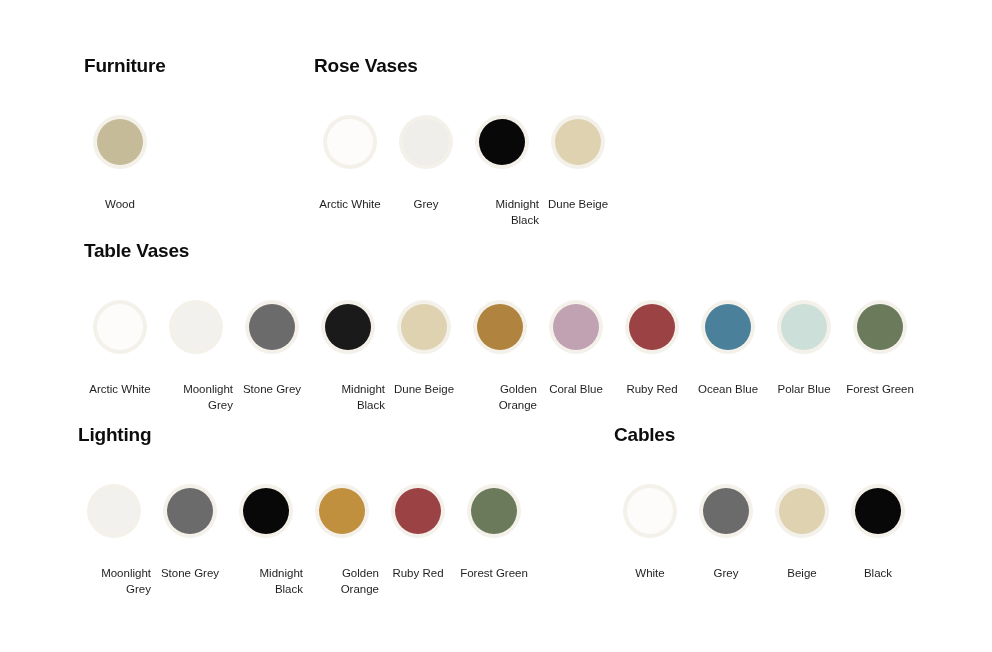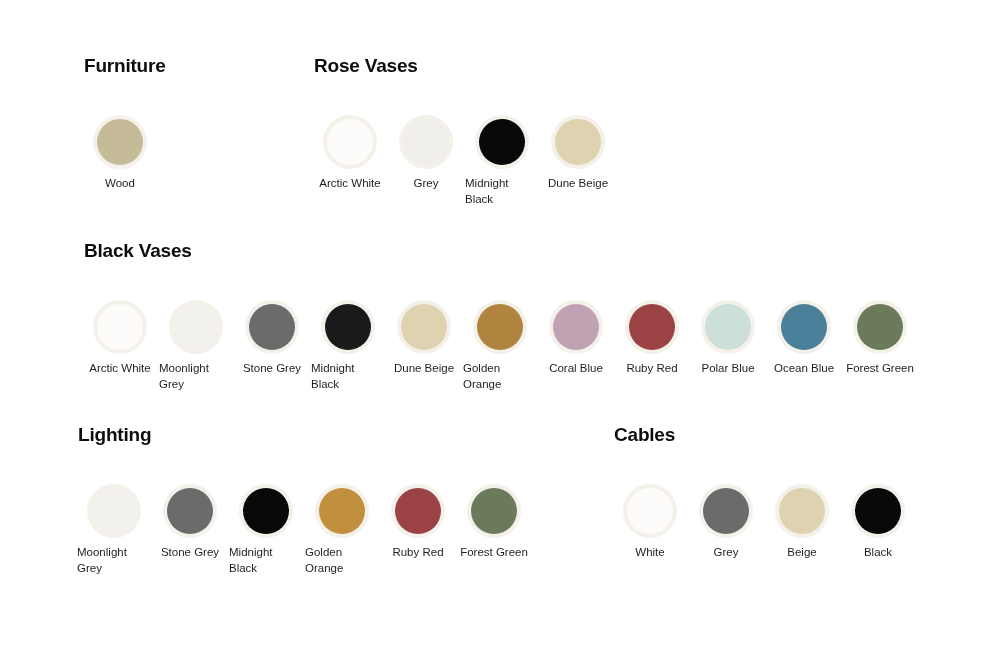--- a/index.html
+++ b/index.html
@@ -49,25 +49,25 @@
     align-items: center;
     justify-content: center;
     flex: 0 0 auto;
   }
   .swatch-dot {
     width: 46px;
     height: 46px;
     border-radius: 50%;
   }
   .swatch-label {
-    margin-top: 6px;
+    margin-top: 27px;
     font-size: 11.5px;
     line-height: 16px;
     color: #1f1f1f;
-    text-align: left;
+    text-align: right;
     max-width: 74px;
     word-break: normal;
   }
 </style>
 </head>
 <body style="background: rgb(255, 255, 255);">
 
 <div id="board">
     <div class="section" style="left: 82px; top: 56px;">
       <div class="section-title">Furniture</div>
@@ -103,21 +103,21 @@
         </div>
         <div class="swatch-cell">
           <div class="swatch-dot-wrap" style="background: rgb(244, 241, 234);">
             <div class="swatch-dot" style="background: rgb(222, 210, 176);"></div>
           </div>
           <div class="swatch-label">Dune Beige</div>
         </div>
       </div>
     </div>
     <div class="section" style="left: 82px; top: 241px;">
-      <div class="section-title">Black Vases</div>
+      <div class="section-title">Table Vases</div>
       <div class="swatch-row">
         <div class="swatch-cell">
           <div class="swatch-dot-wrap" style="background: rgb(244, 241, 234);">
             <div class="swatch-dot" style="background: rgb(253, 252, 250);"></div>
           </div>
           <div class="swatch-label">Arctic White</div>
         </div>
         <div class="swatch-cell">
           <div class="swatch-dot-wrap" style="background: rgb(244, 241, 234);">
             <div class="swatch-dot" style="background: rgb(243, 241, 237);"></div>
@@ -155,29 +155,29 @@
           <div class="swatch-label">Coral Blue</div>
         </div>
         <div class="swatch-cell">
           <div class="swatch-dot-wrap" style="background: rgb(244, 241, 234);">
             <div class="swatch-dot" style="background: rgb(155, 66, 68);"></div>
           </div>
           <div class="swatch-label">Ruby Red</div>
         </div>
         <div class="swatch-cell">
           <div class="swatch-dot-wrap" style="background: rgb(244, 241, 234);">
+            <div class="swatch-dot" style="background: rgb(74, 128, 154);"></div>
+          </div>
+          <div class="swatch-label">Ocean Blue</div>
+        </div>
+        <div class="swatch-cell">
+          <div class="swatch-dot-wrap" style="background: rgb(244, 241, 234);">
             <div class="swatch-dot" style="background: rgb(205, 223, 217);"></div>
           </div>
           <div class="swatch-label">Polar Blue</div>
-        </div>
-        <div class="swatch-cell">
-          <div class="swatch-dot-wrap" style="background: rgb(244, 241, 234);">
-            <div class="swatch-dot" style="background: rgb(74, 128, 154);"></div>
-          </div>
-          <div class="swatch-label">Ocean Blue</div>
         </div>
         <div class="swatch-cell">
           <div class="swatch-dot-wrap" style="background: rgb(244, 241, 234);">
             <div class="swatch-dot" style="background: rgb(107, 122, 91);"></div>
           </div>
           <div class="swatch-label">Forest Green</div>
         </div>
       </div>
     </div>
     <div class="section" style="left: 76px; top: 425px;">

